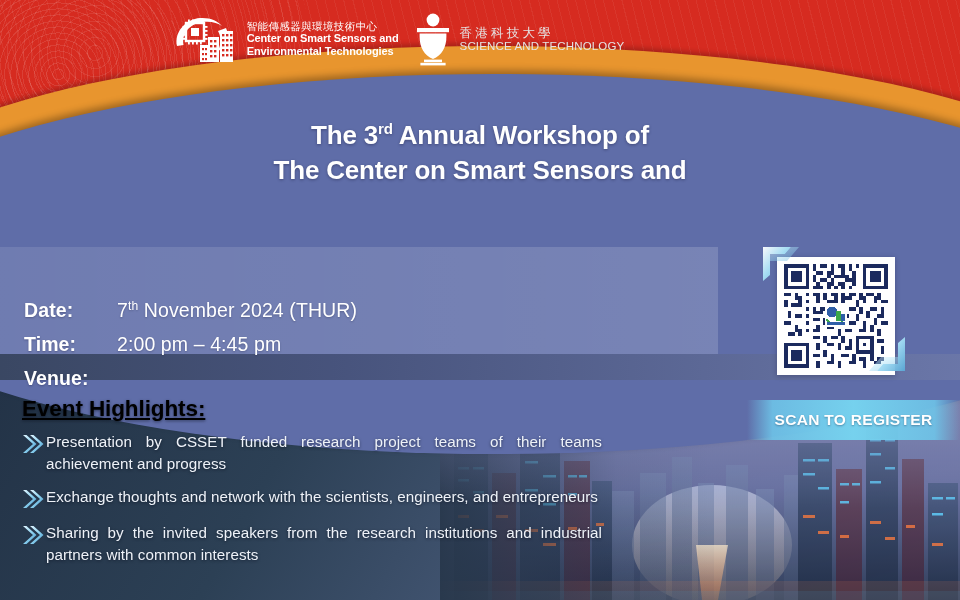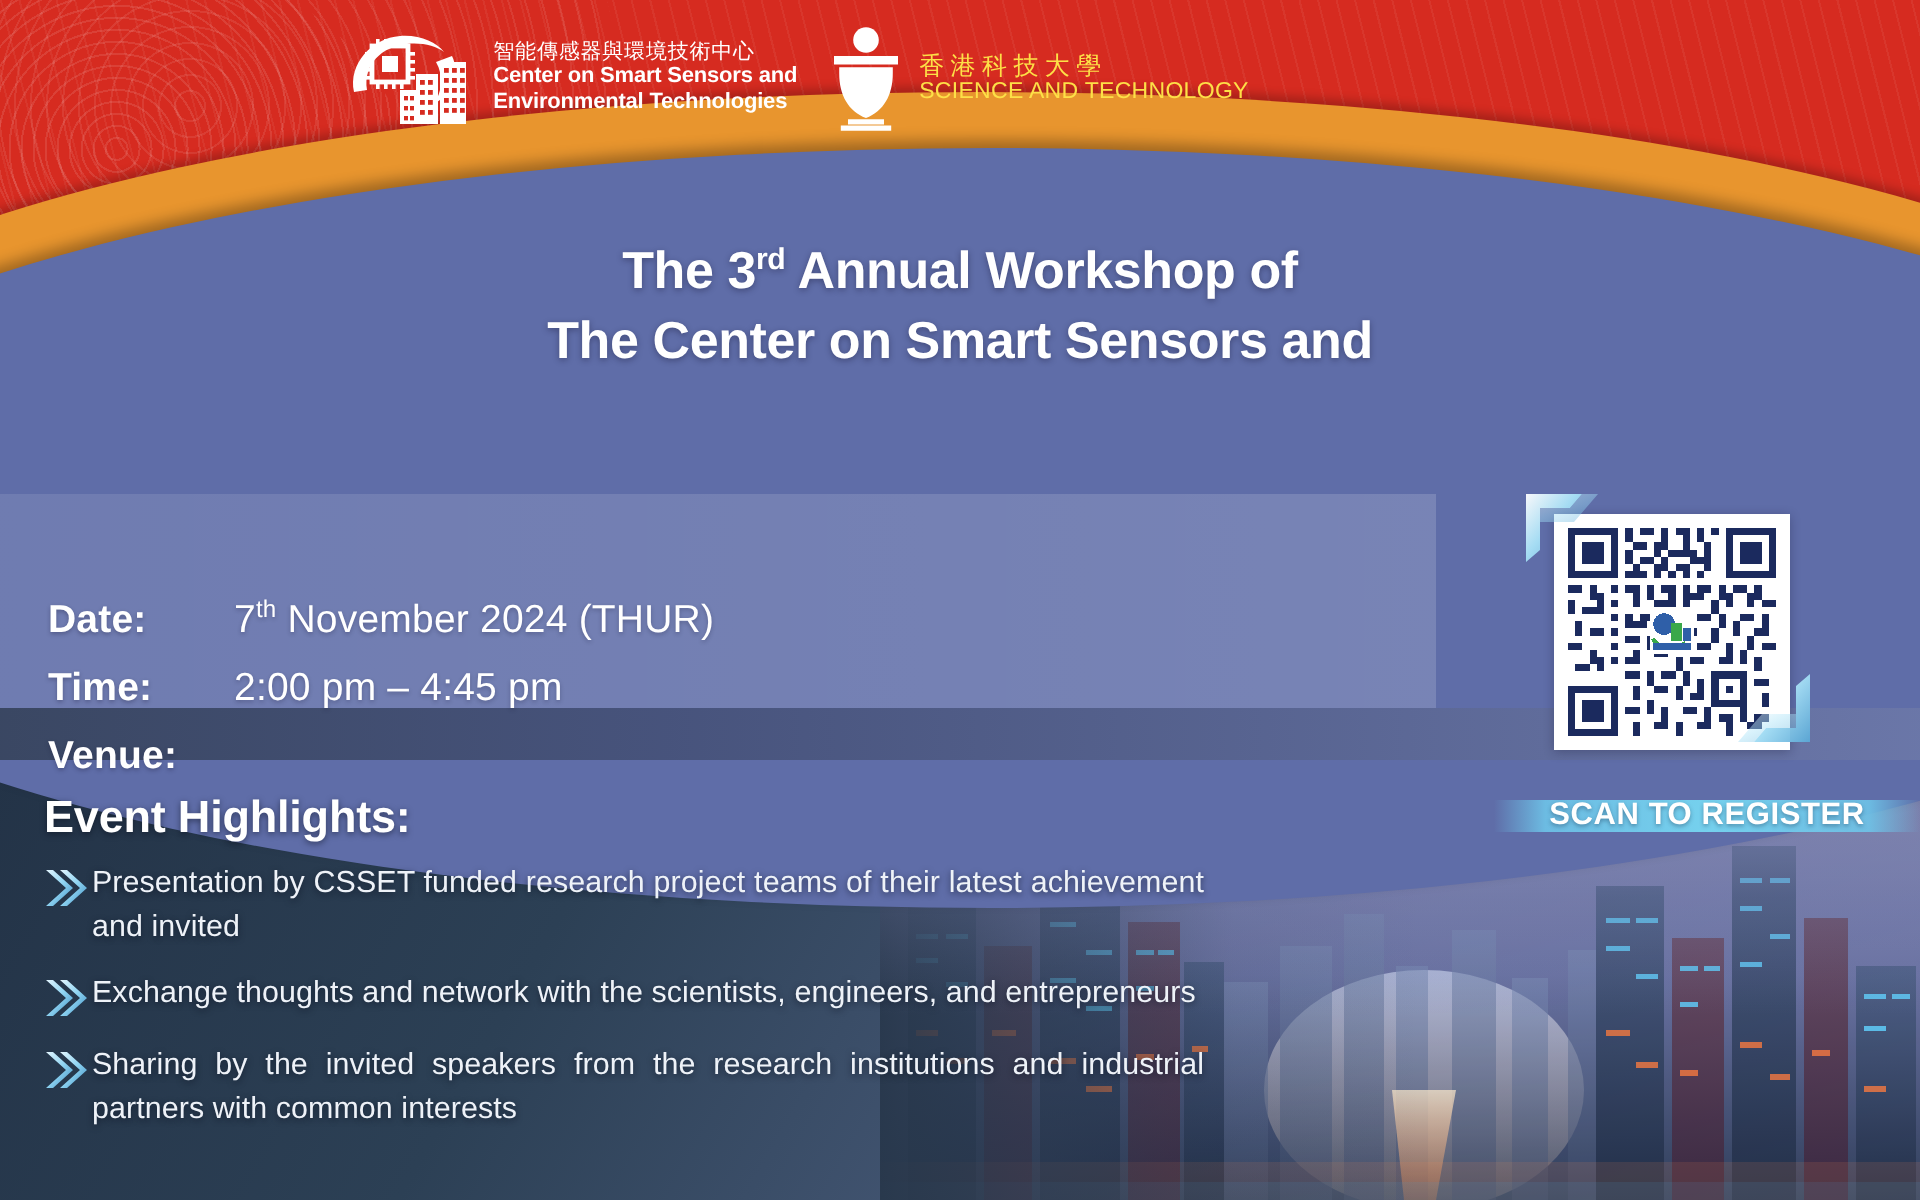--- a/index.html
+++ b/index.html
@@ -62,21 +62,21 @@
   .logos{
     position:absolute;left:0;top:0;width:796px;height:78px;
     display:flex;align-items:center;justify-content:center;gap:14px;z-index:6;
   }
   .logo-group{display:flex;align-items:center;gap:7px;}
   .csset-mark{width:68px;height:54px;flex:0 0 auto;}
   .csset-text{color:#fff;line-height:1.18;}
   .csset-cn{font-size:10.5px;letter-spacing:0.4px;font-family:"DejaVu Sans",sans-serif;}
   .csset-en{font-size:11px;font-weight:bold;letter-spacing:-0.1px;}
   .hkust-mark{width:40px;height:54px;flex:0 0 auto;}
-  .hkust-text{color:#fde047;line-height:1.2;}
+  .hkust-text{color:#e5e5e5;line-height:1.2;}
   .hkust-cn{font-size:12.5px;letter-spacing:3.2px;font-family:"DejaVu Sans",sans-serif;}
   .hkust-en{font-size:11.5px;letter-spacing:0.15px;}
 
   
   .mid{
     position:absolute;left:0;top:104px;width:960px;height:276px;
     background:linear-gradient(105deg,#5e6ca6 0%,#6a78b0 45%,#8089c0 100%);
     z-index:1;
   }
   .mid-sheen{
@@ -137,22 +137,23 @@
       rgba(40,56,76,0.97) 0%,rgba(45,60,82,0.62) 16%,rgba(45,60,82,0.10) 34%,rgba(0,0,0,0) 52%);
   }
   .city-top-fade{
     position:absolute;right:0;bottom:0;width:520px;height:205px;z-index:2;
     background:linear-gradient(180deg,
       rgba(120,126,168,0.85) 0%,rgba(110,118,160,0.30) 26%,rgba(0,0,0,0) 55%);
   }
 
   .highlights-title{
     position:absolute;left:22px;top:396px;z-index:8;
-    color:#ffffff;font-size:22.5px;font-weight:bold;letter-spacing:-0.1px;
+    color:#000000;font-size:22.5px;font-weight:bold;letter-spacing:-0.1px;
     text-shadow:0 1px 3px rgba(10,15,30,0.55);
+    text-decoration:underline;
   }
   .bullets{position:absolute;left:20px;top:431px;width:590px;z-index:8;}
   .bullet{
     display:flex;align-items:flex-start;margin-bottom:12px;
   }
   .chev{width:26px;height:22px;flex:0 0 auto;margin-top:2px;}
   .bullet-text{
     color:#eef2f8;font-size:15.2px;line-height:21.5px;letter-spacing:0.05px;
     text-align:justify;width:556px;
     text-shadow:0 1px 3px rgba(10,15,30,0.60);
@@ -166,21 +167,21 @@
     background:#fff;padding:7px;box-sizing:border-box;
     box-shadow:0 1px 5px rgba(20,20,50,0.30);
   }
   .qr-box svg{display:block;width:104px;height:104px;}
   .bracket{position:absolute;z-index:10;}
   .bracket svg{display:block;}
   .br-tl{left:4px;top:-2px;}
   .br-br{left:104px;top:92px;}
 
   .scan-banner{
-    position:absolute;left:747px;top:400px;width:213px;height:16px;z-index:10;
+    position:absolute;left:747px;top:400px;width:213px;height:40px;z-index:10;
     background:linear-gradient(90deg,
       rgba(135,196,229,0) 0%,rgba(110,198,234,0.88) 12%,
       rgba(118,212,240,0.97) 50%,rgba(110,198,234,0.88) 88%,rgba(135,196,229,0) 100%);
     display:flex;align-items:center;justify-content:center;
   }
   .scan-banner span{
     color:#fff;font-size:15.5px;font-weight:bold;letter-spacing:0.3px;
     text-shadow:0 1px 2px rgba(30,60,90,0.45);
   }
 </style>
@@ -437,21 +438,21 @@
         <defs>
           <linearGradient id="cg1" x1="0" y1="0" x2="1" y2="1">
             <stop offset="0" stop-color="#e4f6ff"></stop>
               <stop offset="0.5" stop-color="#8fd4f2"></stop>
             <stop offset="1" stop-color="#3f8fc4"></stop>
           </linearGradient>
         </defs>
         <path d="M3 2 L13 11 L3 20 L6.5 20 L16.5 11 L6.5 2 Z" fill="url(#cg1)"></path>
         <path d="M10 2 L20 11 L10 20 L13.5 20 L23.5 11 L13.5 2 Z" fill="url(#cg1)"></path>
       </svg>
-      <div class="bullet-text">Presentation by CSSET funded research project teams of their latest achievement and invited</div>
+      <div class="bullet-text">Presentation by CSSET funded research project teams of their teams achievement and progress</div>
     </div>
 
     <div class="bullet">
       <svg class="chev" viewBox="0 0 26 22">
         <path d="M3 2 L13 11 L3 20 L6.5 20 L16.5 11 L6.5 2 Z" fill="url(#cg1)"></path>
         <path d="M10 2 L20 11 L10 20 L13.5 20 L23.5 11 L13.5 2 Z" fill="url(#cg1)"></path>
       </svg>
       <div class="bullet-text">Exchange thoughts and network with the scientists, engineers, and entrepreneurs</div>
     </div>
 

